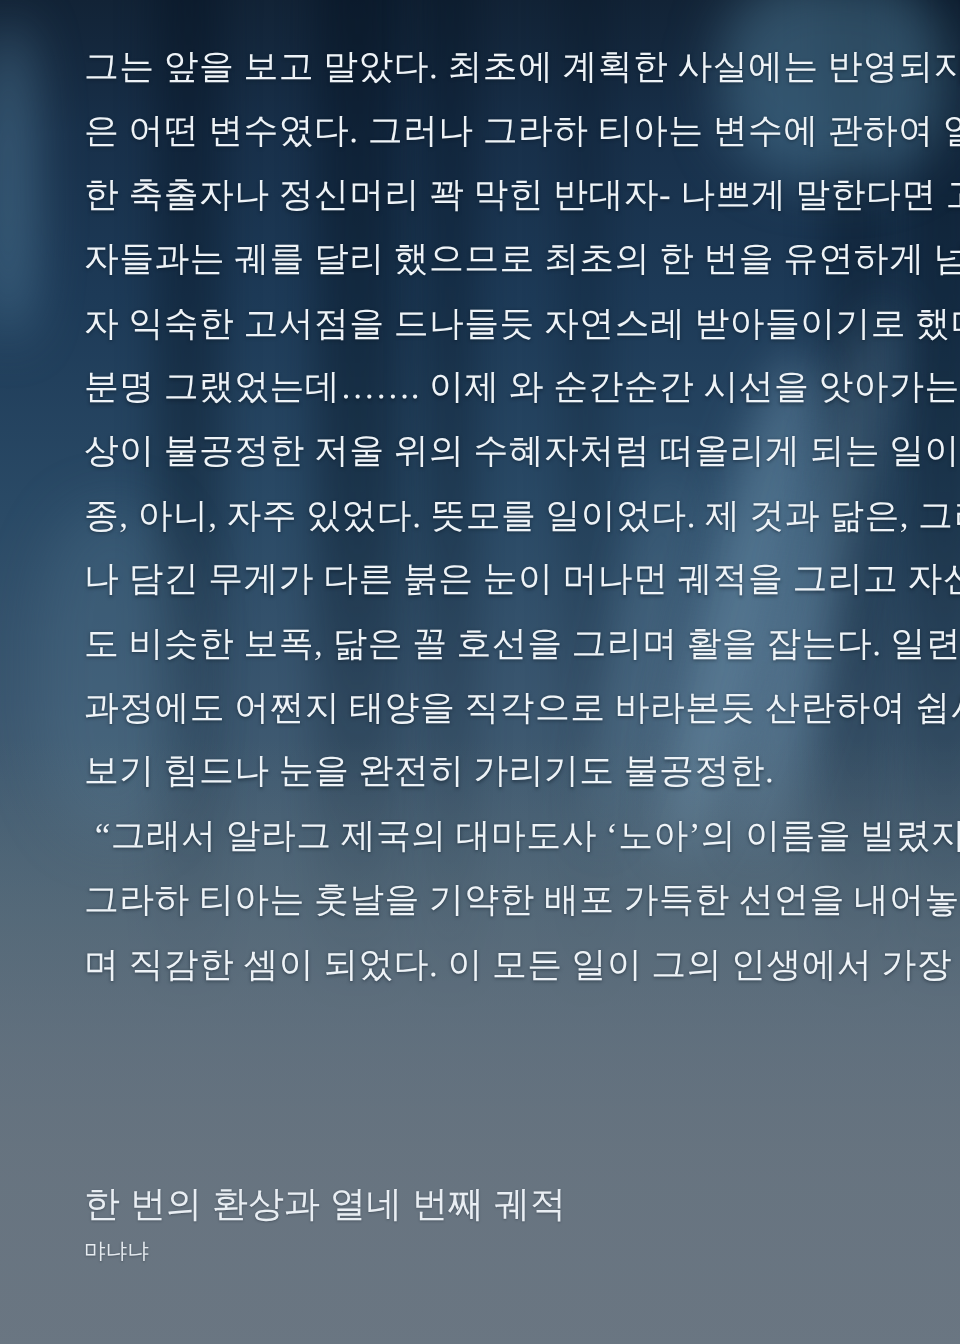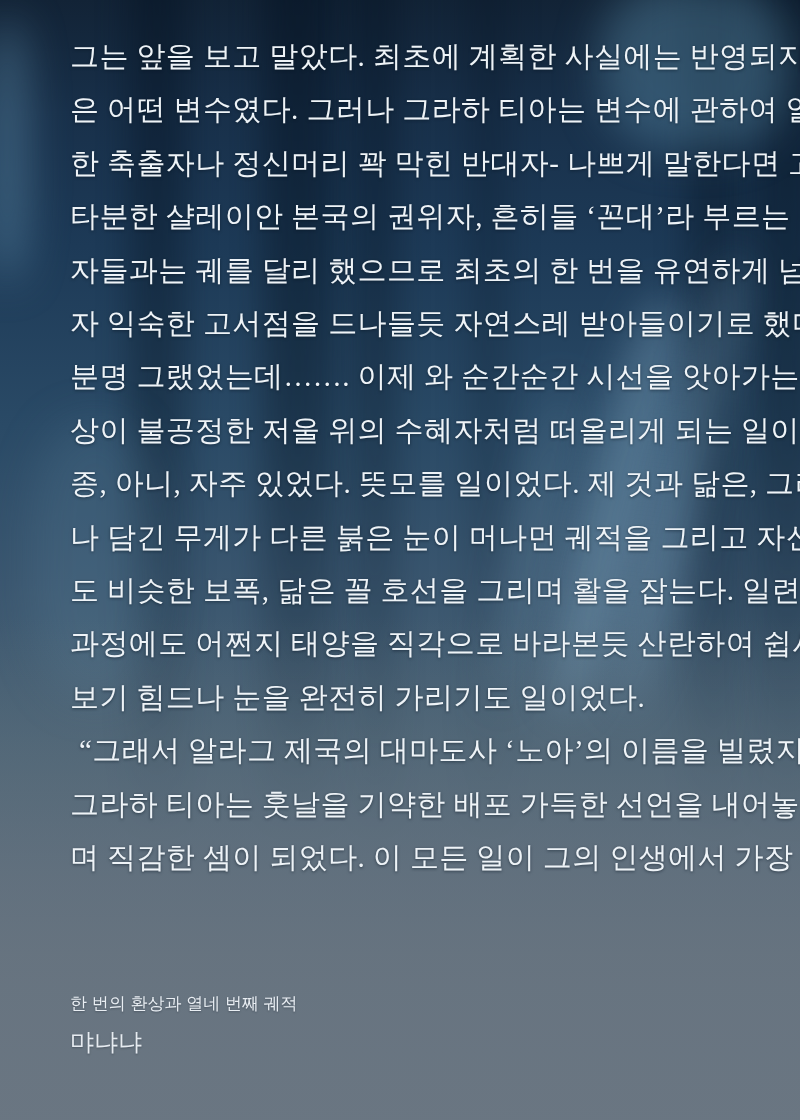--- a/index.html
+++ b/index.html
@@ -68,22 +68,22 @@
   }
   .line { white-space: nowrap; }
   .line.indent { padding-left: 9px; }
 
   .footer {
     position: absolute; left: 70px; top: 988px;
     font-family: "Liberation Sans", "DejaVu Sans", sans-serif;
     color: #e9eef3;
     text-shadow: 0 1px 2px rgba(20,30,40,0.35);
   }
-  .work-title { font-size: 17px; line-height: 32px; }
-  .author { font-size: 24px; line-height: 30px; margin-top: 7px; color: #e6ebf0; }
+  .work-title { font-size: 30px; line-height: 32px; }
+  .author { font-size: 18px; line-height: 30px; margin-top: 7px; color: #e6ebf0; }
 </style>
 </head>
 <body>
 
 <div class="page">
 
   <div class="bg-base"></div>
   <div class="trunk t1"></div>
   <div class="trunk t2"></div>
   <div class="trunk t3"></div>
@@ -95,30 +95,29 @@
   <div class="glow g-midleft"></div>
   <div class="ray r1"></div>
   <div class="ray r2"></div>
   <div class="ray r3"></div>
   <div class="fog"></div>
 
   <div class="text-layer">
     <div class="line">그는 앞을 보고 말았다. 최초에 계획한 사실에는 반영되지 않</div>
     <div class="line">은 어떤 변수였다. 그러나 그라하 티아는 변수에 관하여 열렬</div>
     <div class="line">한 축출자나 정신머리 꽉 막힌 반대자- 나쁘게 말한다면 고리</div>
-    <div class="line">타분한 샬레이안 본국의 권위자, 흔히들 ‘꼰대’라 부르는</div>
     <div class="line">자들과는 궤를 달리 했으므로 최초의 한 번을 유연하게 넘기</div>
     <div class="line">자 익숙한 고서점을 드나들듯 자연스레 받아들이기로 했다.</div>
     <div class="line">분명 그랬었는데……. 이제 와 순간순간 시선을 앗아가는 대</div>
     <div class="line">상이 불공정한 저울 위의 수혜자처럼 떠올리게 되는 일이 종</div>
     <div class="line">종, 아니, 자주 있었다. 뜻모를 일이었다. 제 것과 닮은, 그러</div>
     <div class="line">나 담긴 무게가 다른 붉은 눈이 머나먼 궤적을 그리고 자신과</div>
     <div class="line">도 비슷한 보폭, 닮은 꼴 호선을 그리며 활을 잡는다. 일련의</div>
     <div class="line">과정에도 어쩐지 태양을 직각으로 바라본듯 산란하여 쉽사리</div>
-    <div class="line">보기 힘드나 눈을 완전히 가리기도 일이었다.</div>
+    <div class="line">보기 힘드나 눈을 완전히 가리기도 불공정한.</div>
     <div class="line indent">“그래서 알라그 제국의 대마도사 ‘노아’의 이름을 빌렸지!”</div>
     <div class="line">그라하 티아는 훗날을 기약한 배포 가득한 선언을 내어놓으</div>
     <div class="line">며 직감한 셈이 되었다. 이 모든 일이 그의 인생에서 가장 빛</div>
   </div>
 
   <div class="footer">
     <div class="work-title">한 번의 환상과 열네 번째 궤적</div>
     <div class="author">먀냐냐</div>
   </div>
 

